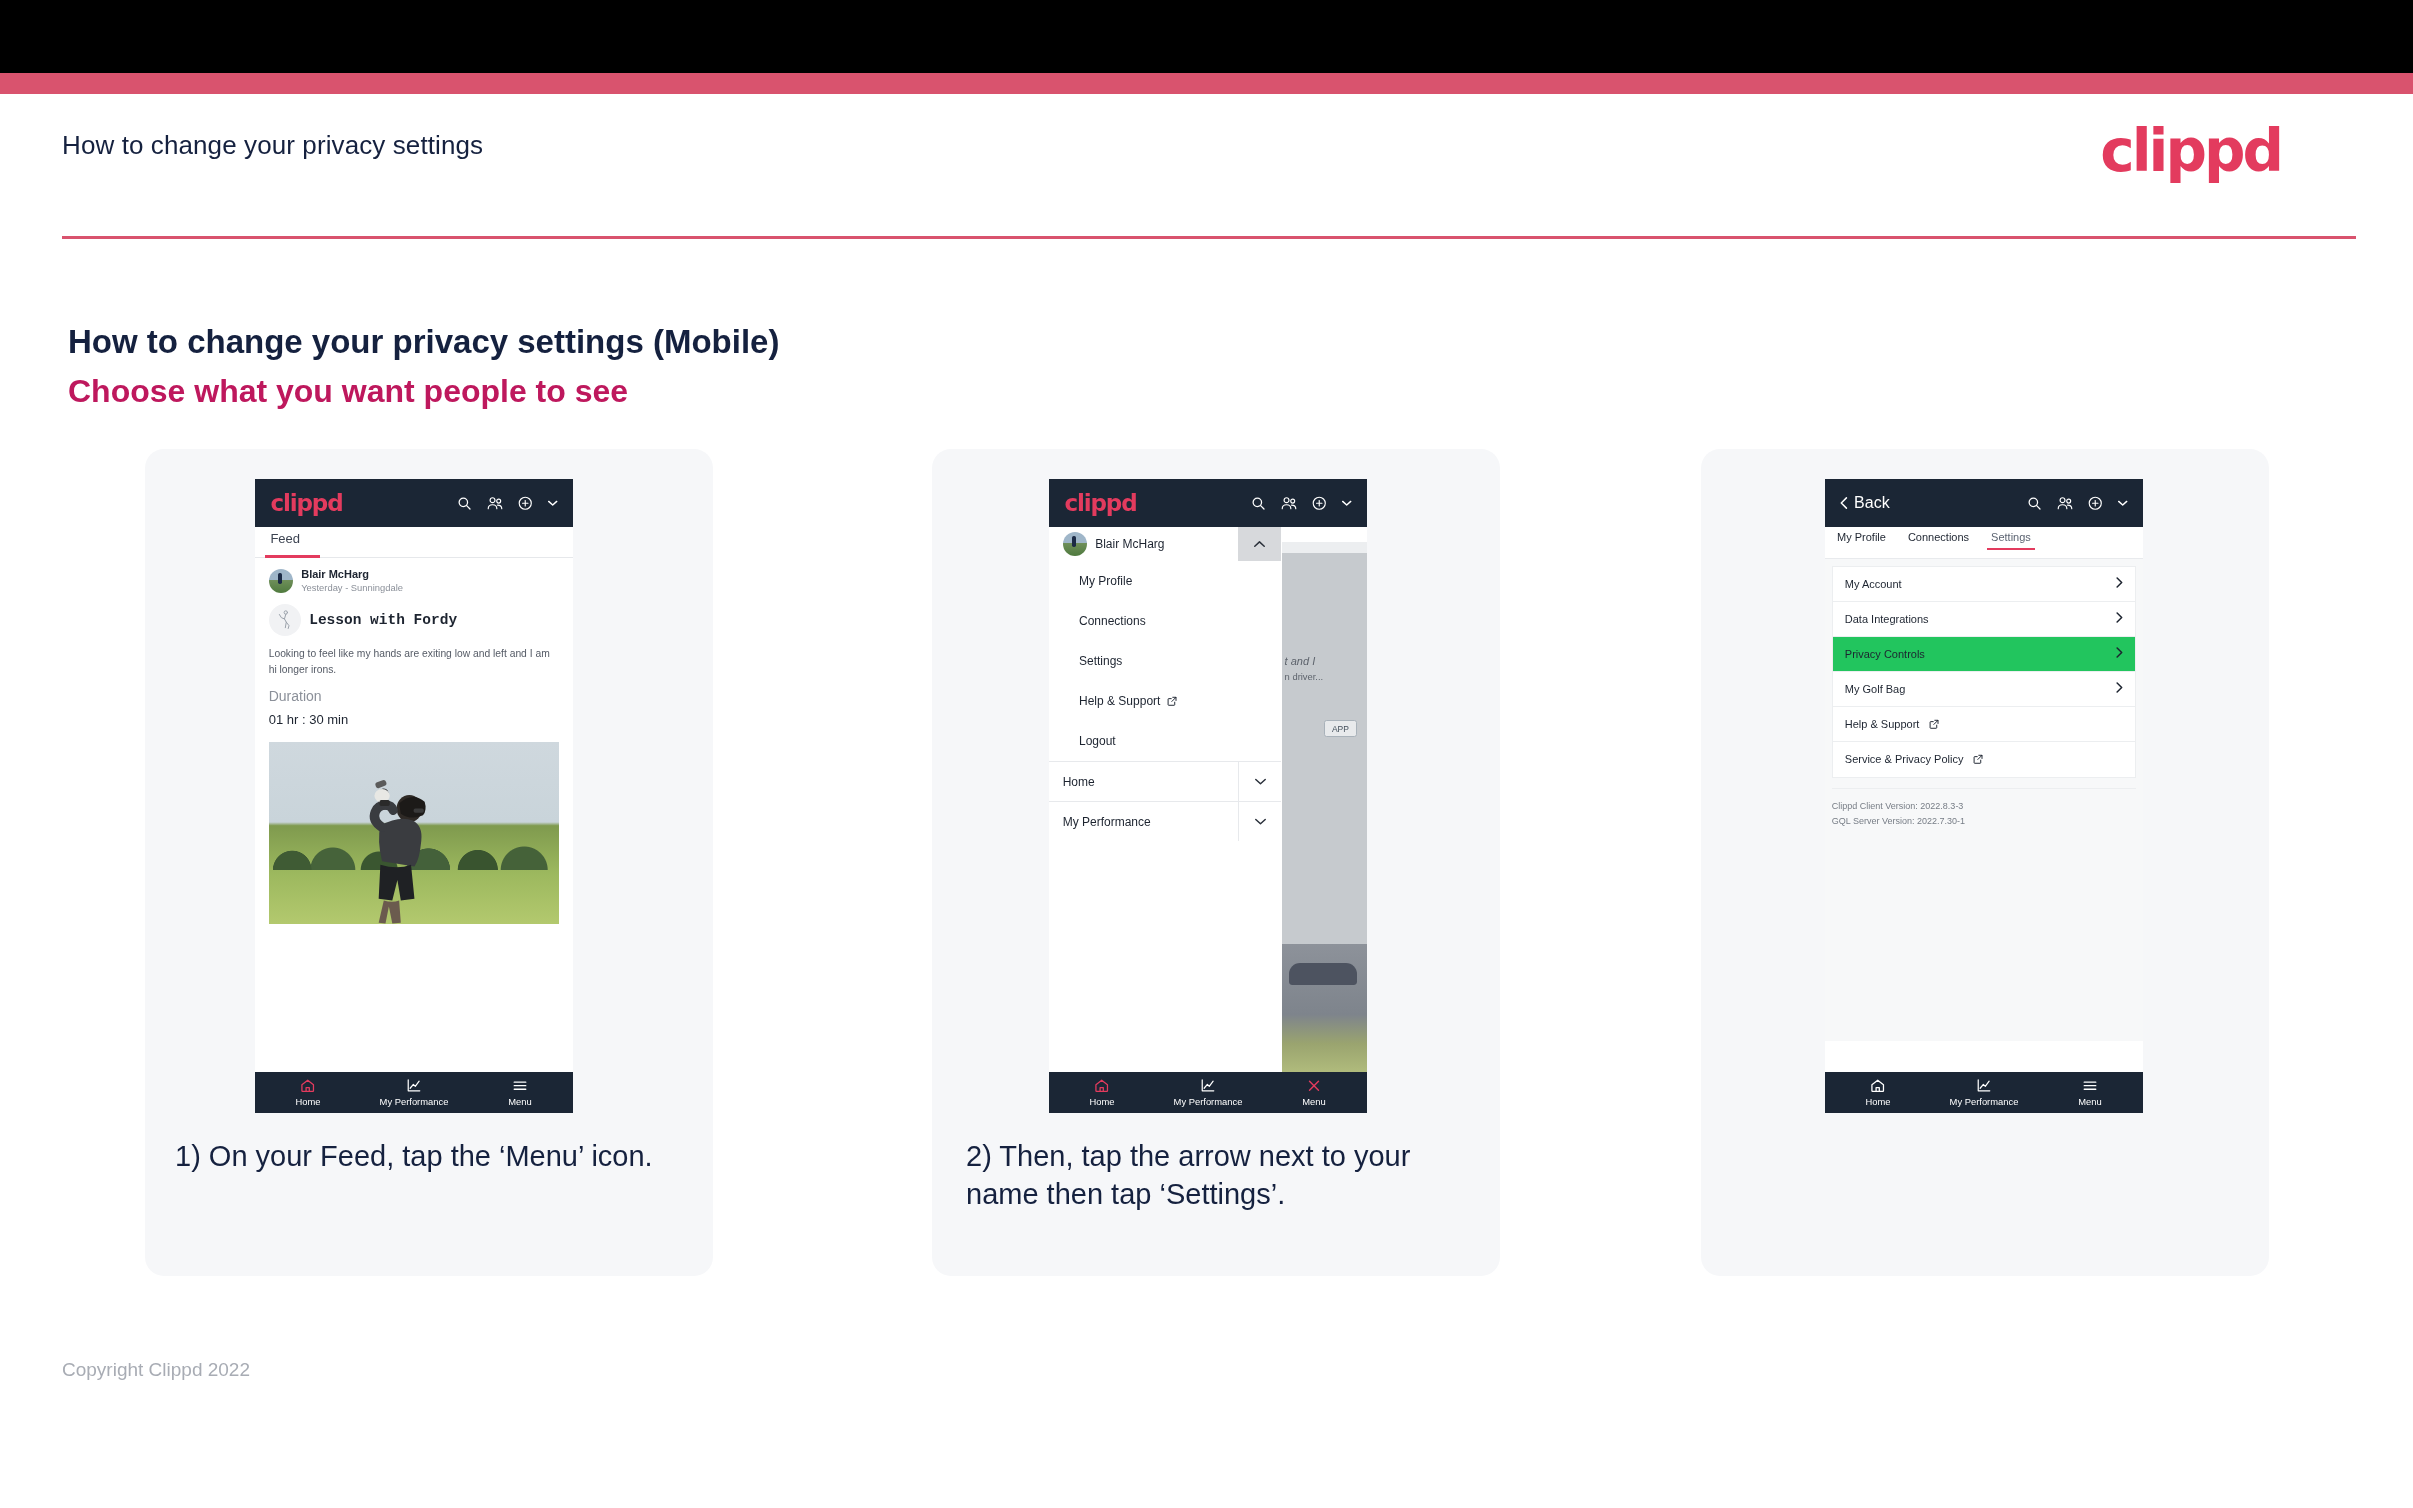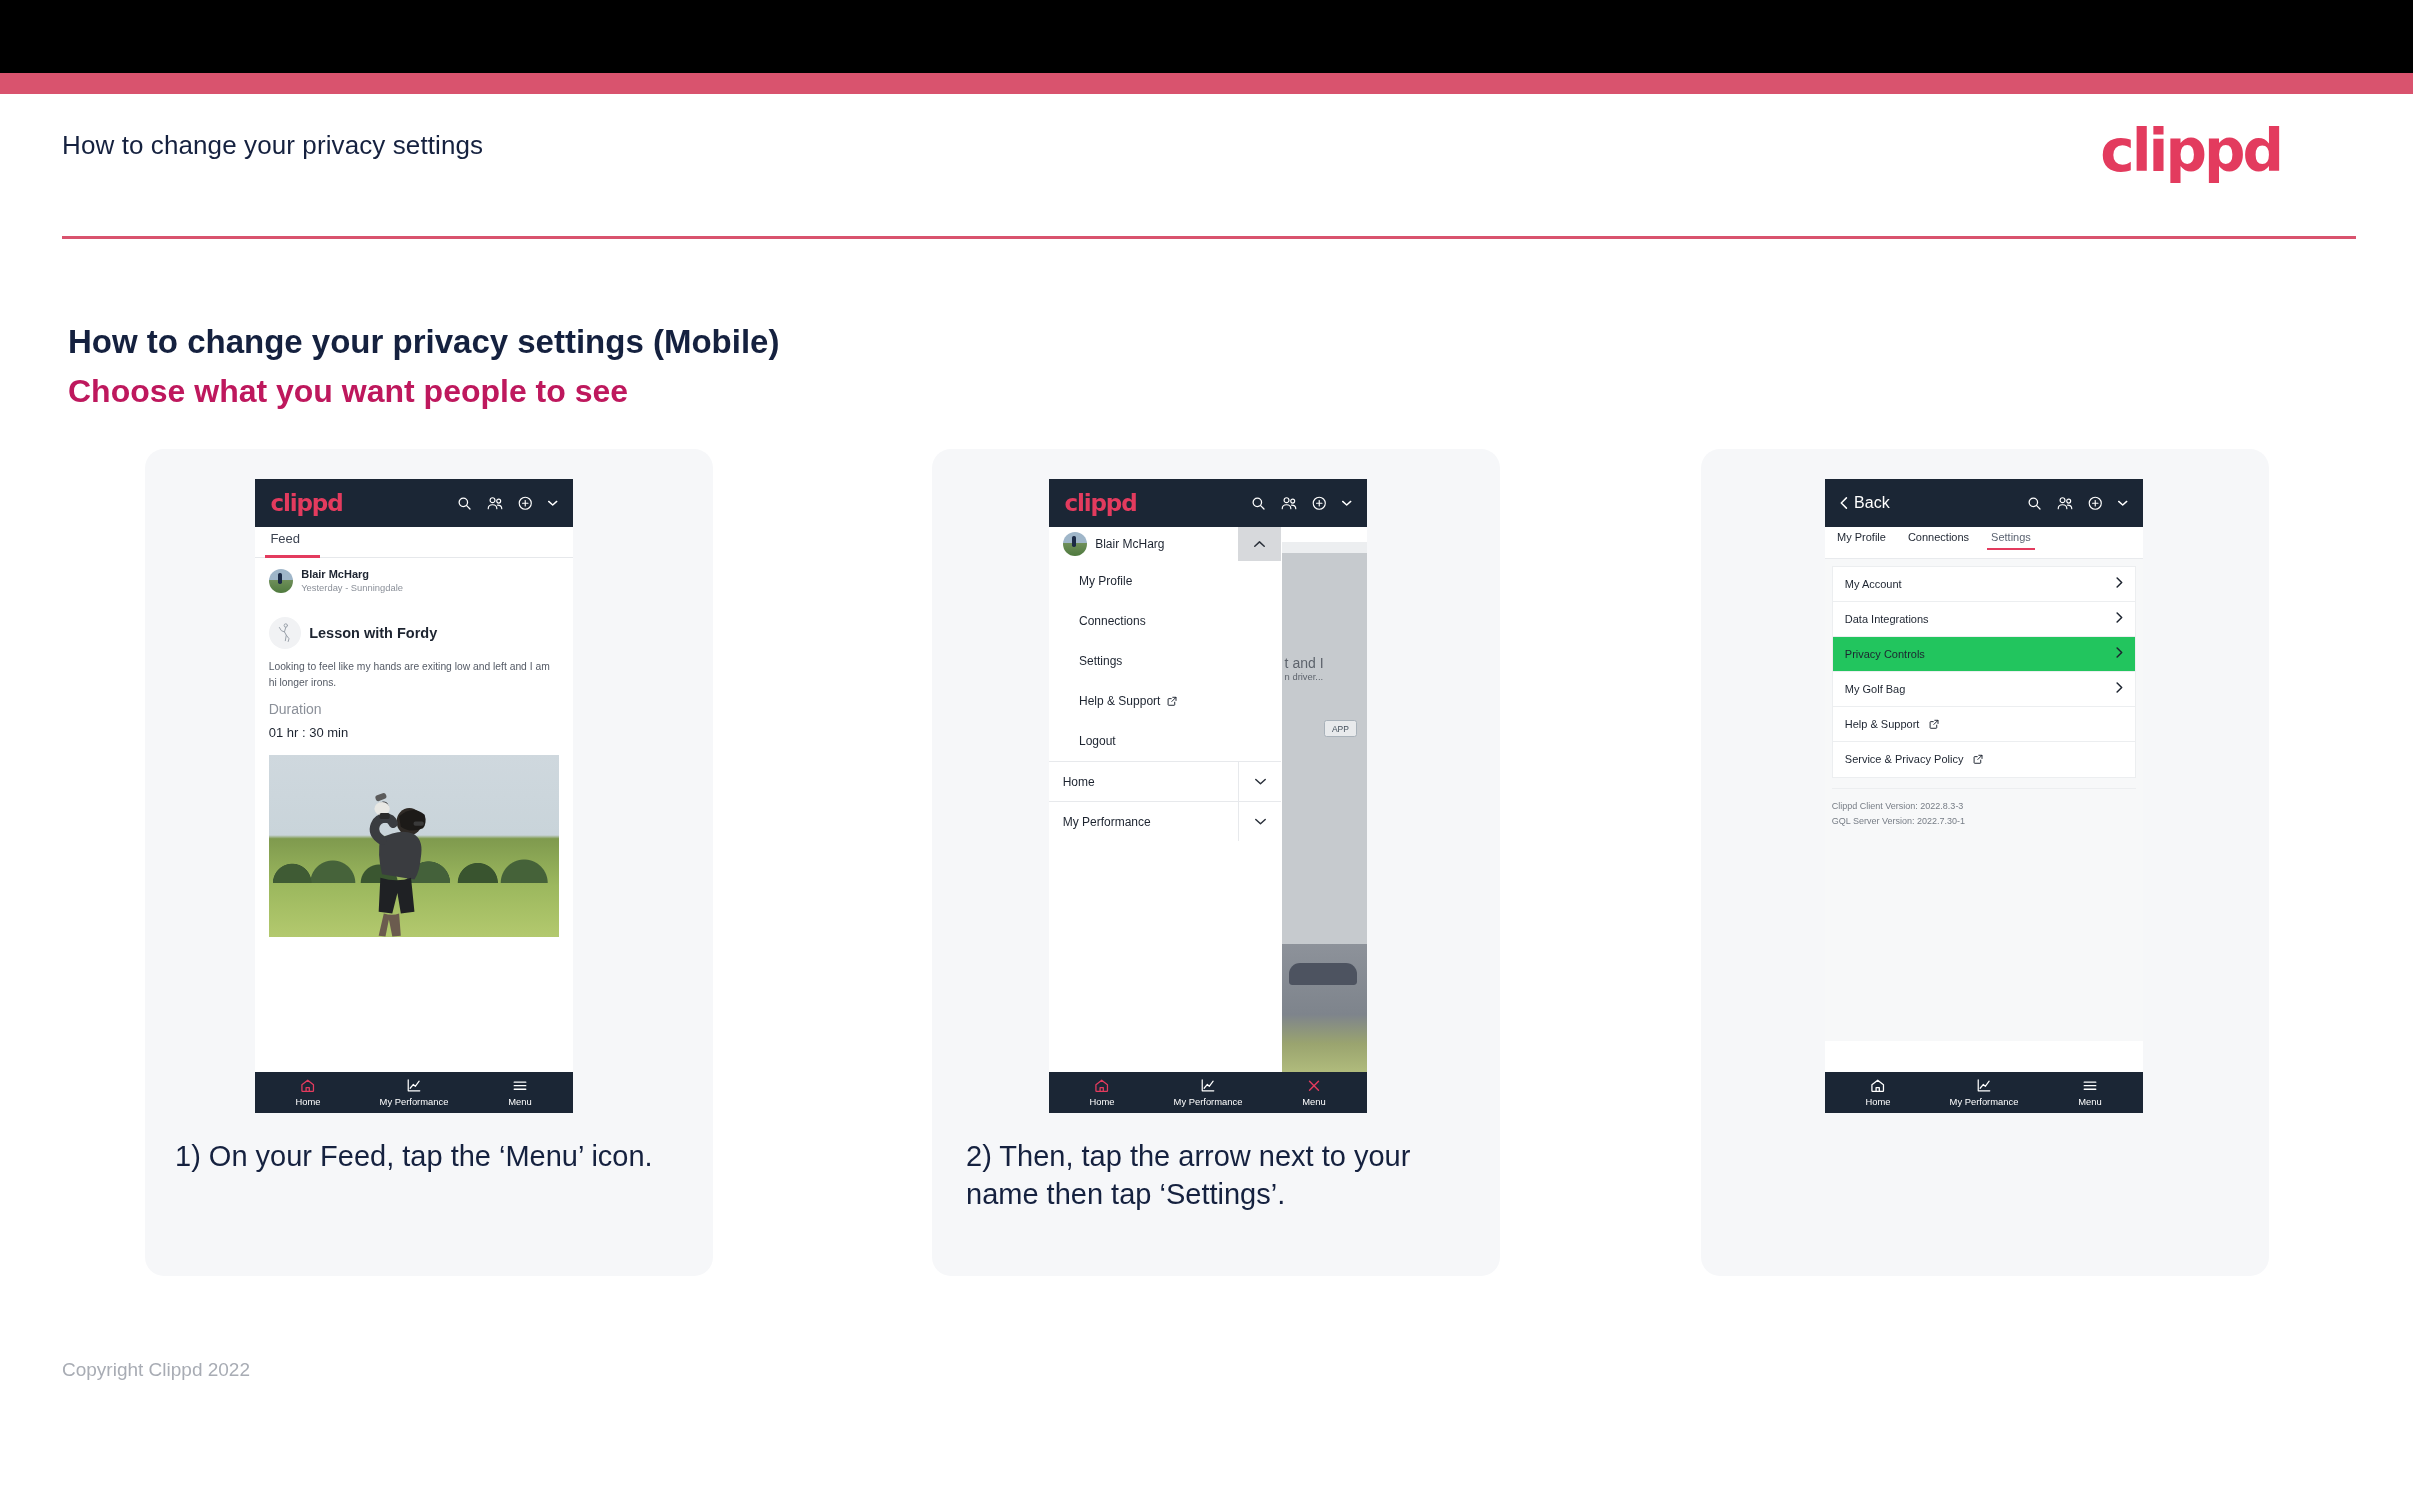--- a/index.html
+++ b/index.html
@@ -94,21 +94,21 @@
     background: linear-gradient(to bottom, #9fb6c9 0%, #9fb6c9 45%, #6f8f5a 46%, #4f7a3e 100%);
     position:relative;
   }
   .avatar::after{
     content:""; position:absolute; left:9.4px; top:4.3px; width:4.3px; height:11px;
     background:#1b2a45; border-radius:1.7px;
   }
   .post-name { font-size:11px; font-weight:bold; color:#1d2430; line-height:1.25; }
   .post-meta { font-size:9.4px; color:#8b9099; line-height:1.25; }
 
-  .post-title-row { display:flex; align-items:center; gap:8.5px; margin-top:23px; }
+  .post-title-row { display:flex; align-items:center; gap:8.5px; margin-top:10px;font-family:Liberation Mono, monospace; }
   .swing-badge {
     width:32px; height:32px; border-radius:50%; background:#f1f2f4; flex:none;
     display:flex; align-items:center; justify-content:center;
   }
   .post-title { font-size:14.5px; font-weight:bold; color:#1d2430; }
 
   .post-body { margin-top:10.3px; font-size:10.3px; color:#555b66; line-height:1.5; }
   .post-dur-label { margin-top:11px; font-size:14px; color:#8b9099; }
   .post-dur-value { margin-top:8px; font-size:13px; color:#1d2430; }
 
@@ -144,21 +144,21 @@
 
   
   .p2-stage { position:relative; width:100%; height:545px; background:#ffffff; overflow:hidden; }
   .p2-bg {
     position:absolute; right:0; top:0; width:85px; height:100%;
     background:
       linear-gradient(to bottom,#ffffff 0 15.4px,#eceef0 15.4px 26px,#ffffff 26px 96px,
       #ffffff 96px 132px,#ffffff 132px 156px,#ffffff 156px 100%);
   }
   .p2-dim { position:absolute; right:0; top:26px; width:85px; height:520px; background:rgba(120,128,138,.42); }
-  .p2-bg-txt1 { position:absolute; right:3.4px; top:128px; width:79px; font-size:14px; color:#5d636c; }
+  .p2-bg-txt1 { position:absolute; right:3.4px; top:128px; width:79px; font-size:11px; color:#5d636c;font-style:italic; }
   .p2-bg-txt2 { position:absolute; right:3.4px; top:144px; width:79px; font-size:9.4px; color:#5d636c; }
   .p2-app-chip {
     position:absolute; right:10.3px; top:193px; border:0.9px solid #a9b2ba; border-radius:2.6px;
     font-size:8.5px; color:#44505c; padding:2.6px 6.8px; background:#e8eaec;
   }
   .p2-cap {
     position:absolute; right:0; bottom:0; width:85px; height:128px;
     background: linear-gradient(to bottom,#8d929a 0%,#7e848c 55%,#9aa46f 78%,#b0bb7c 100%);
   }
   .p2-cap::before{

